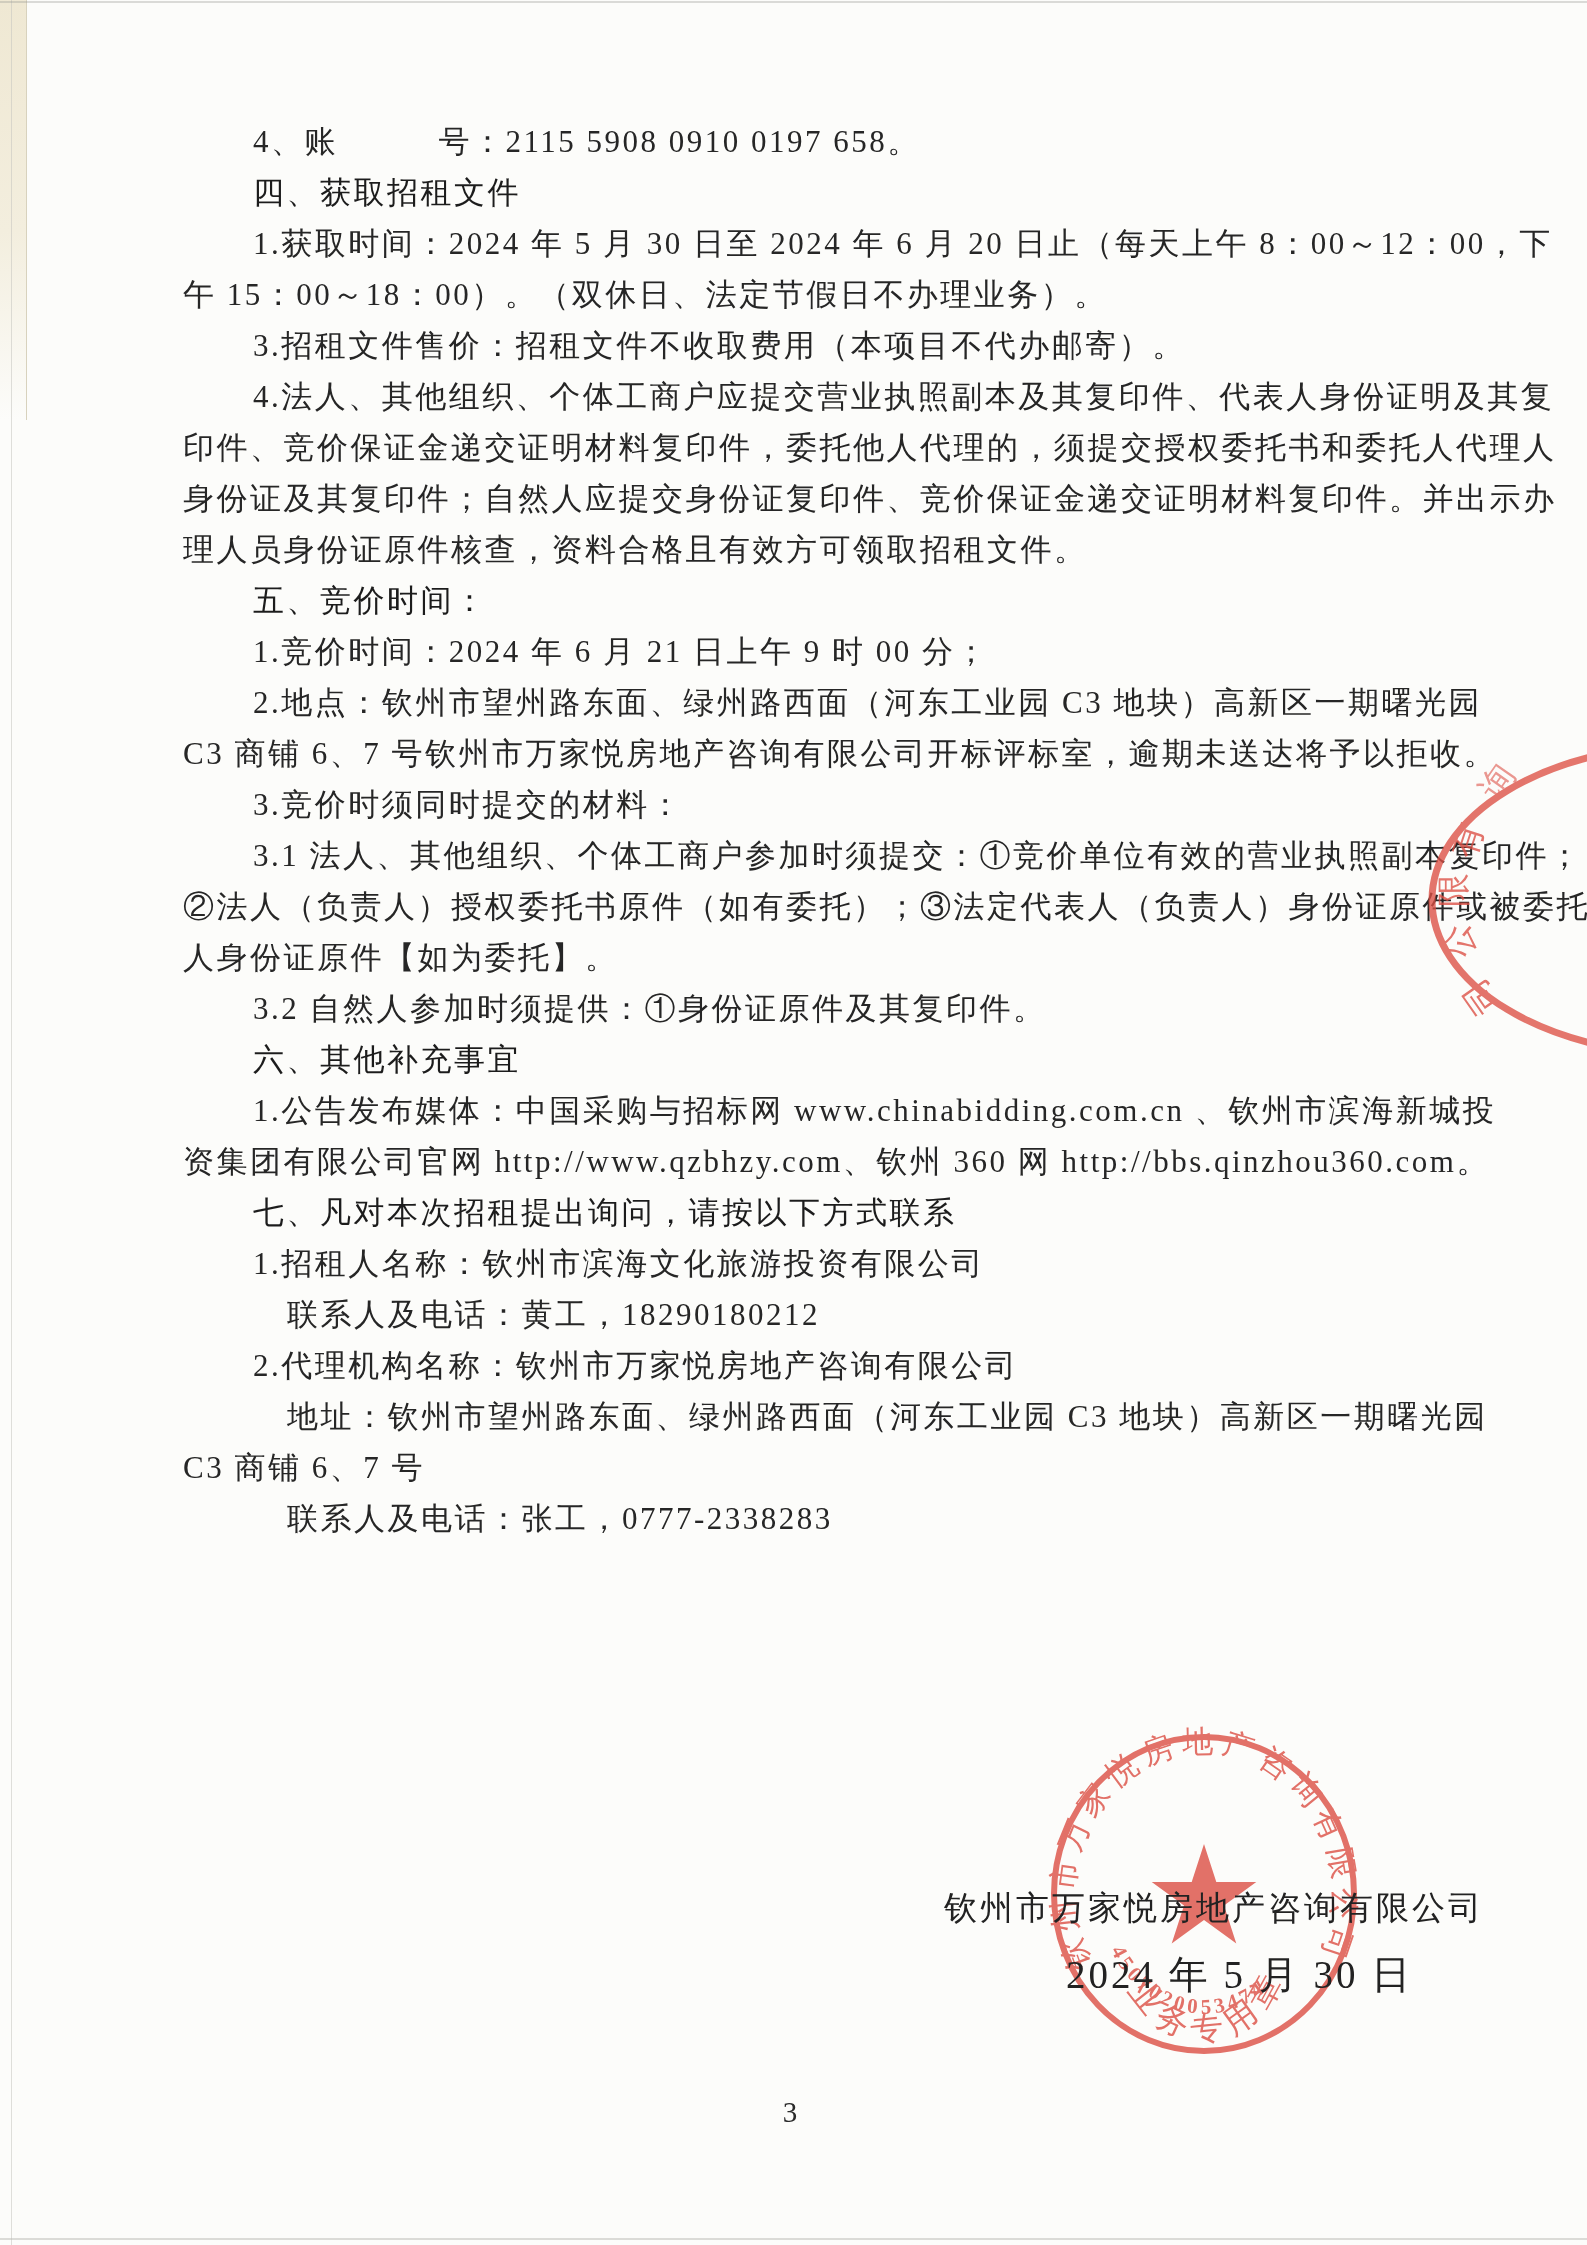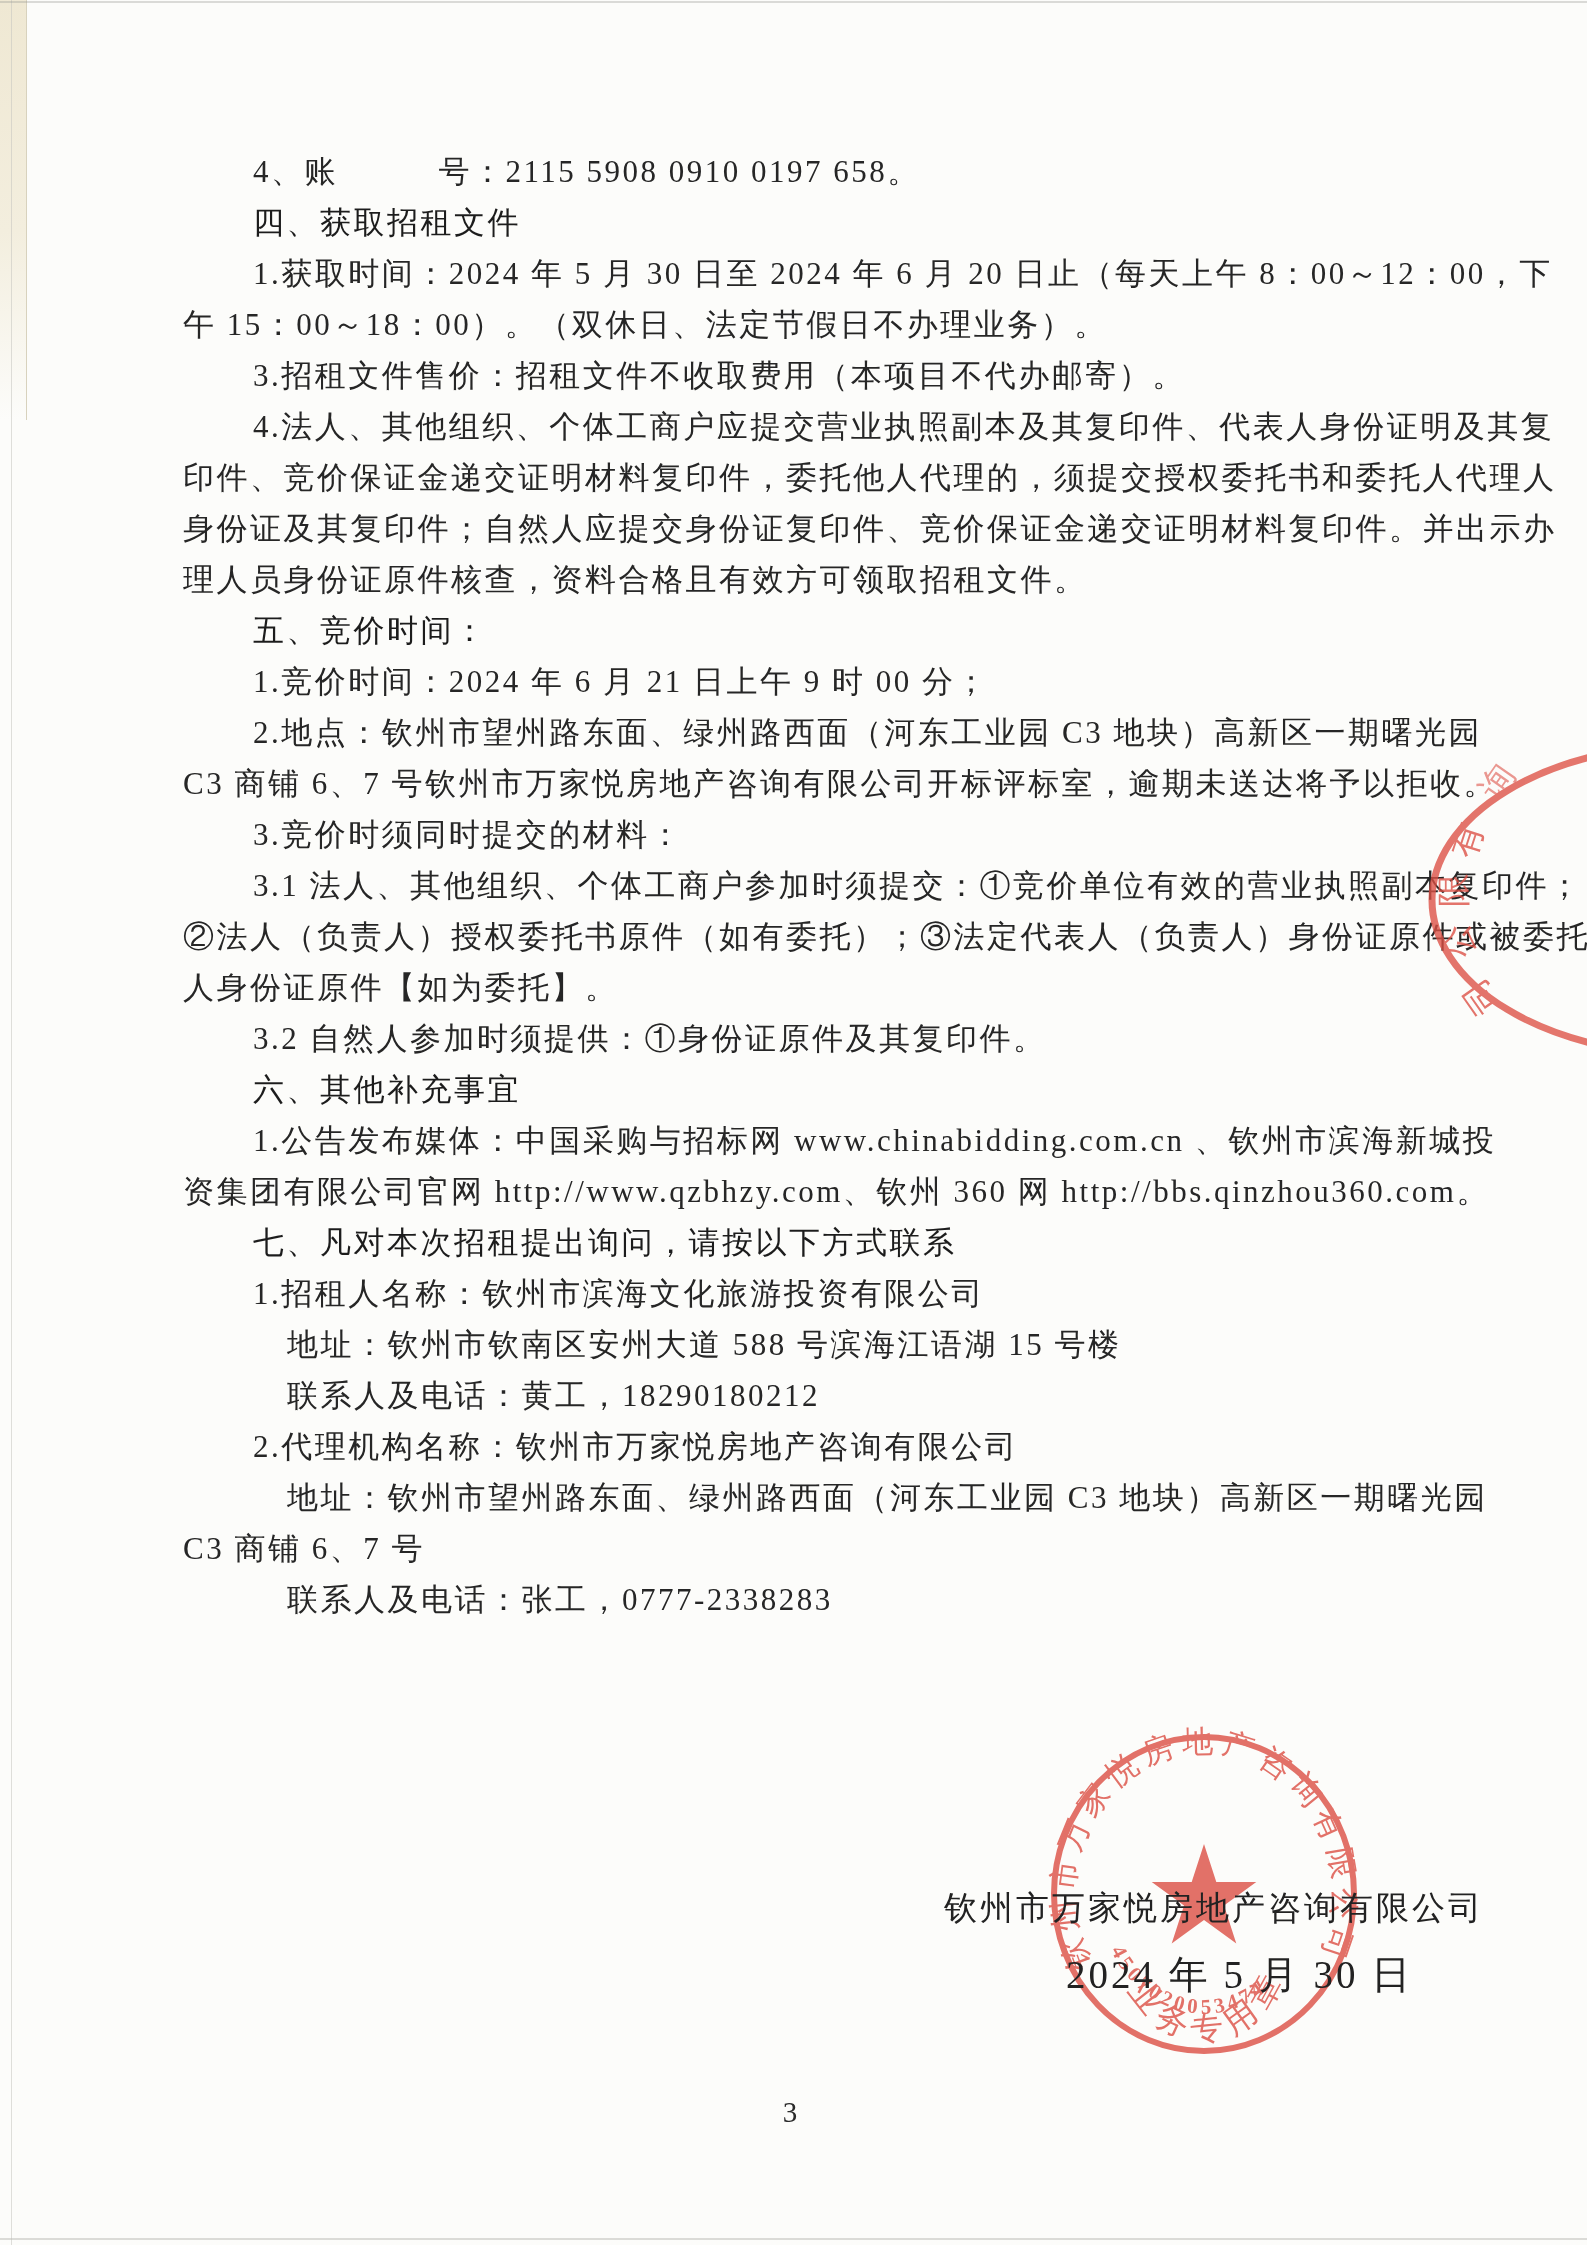--- a/index.html
+++ b/index.html
@@ -17,21 +17,21 @@
     position:absolute;left:0;top:0;width:26px;height:420px;
     background:linear-gradient(180deg,#efe8d3 0%,#f3eede 55%,rgba(243,238,222,0) 100%);
     border-right:1px solid #d8d2bd;
   }
   .edge-line-left{position:absolute;left:11px;top:0;width:1px;height:2245px;background:#c4c4c0;opacity:.55;}
   .edge-line-top{position:absolute;left:0;top:1px;width:1587px;height:2px;background:#9a9a96;opacity:.35;}
   .edge-line-bottom{position:absolute;left:0;top:2238px;width:1587px;height:2px;background:#b9b9b4;opacity:.5;}
 
   
   .text-block{
-    position:absolute;left:183px;top:146px;width:1295px;
+    position:absolute;left:183px;top:116px;width:1295px;
   }
   .doc-line{
     height:51px;line-height:51px;
     font-size:31px;letter-spacing:2.5px;
     white-space:nowrap;
   }
   .doc-line.bold{font-weight:400;color:#1c1c1c;}
   .indent-0{padding-left:0;}
   .indent-1{padding-left:70px;}
   .indent-2{padding-left:104px;}
@@ -84,21 +84,20 @@
       <div class="doc-line indent-1">3.竞价时须同时提交的材料：</div>
       <div class="doc-line indent-1">3.1 法人、其他组织、个体工商户参加时须提交：①竞价单位有效的营业执照副本复印件；</div>
       <div class="doc-line indent-0">②法人（负责人）授权委托书原件（如有委托）；③法定代表人（负责人）身份证原件或被委托</div>
       <div class="doc-line indent-0">人身份证原件【如为委托】。</div>
       <div class="doc-line indent-1">3.2 自然人参加时须提供：①身份证原件及其复印件。</div>
       <div class="doc-line indent-1 bold">六、其他补充事宜</div>
       <div class="doc-line indent-1">1.公告发布媒体：中国采购与招标网 www.chinabidding.com.cn 、钦州市滨海新城投</div>
       <div class="doc-line indent-0">资集团有限公司官网 http://www.qzbhzy.com、钦州 360 网 http://bbs.qinzhou360.com。</div>
       <div class="doc-line indent-1 bold">七、凡对本次招租提出询问，请按以下方式联系</div>
       <div class="doc-line indent-1">1.招租人名称：钦州市滨海文化旅游投资有限公司</div>
-      <div class="doc-line indent-2">地址：钦州市钦南区安州大道 588 号滨海江语湖 15 号楼</div>
       <div class="doc-line indent-2">联系人及电话：黄工，18290180212</div>
       <div class="doc-line indent-1">2.代理机构名称：钦州市万家悦房地产咨询有限公司</div>
       <div class="doc-line indent-2">地址：钦州市望州路东面、绿州路西面（河东工业园 C3 地块）高新区一期曙光园</div>
       <div class="doc-line indent-0">C3 商铺 6、7 号</div>
       <div class="doc-line indent-2">联系人及电话：张工，0777-2338283</div>
     </div>
 
   <svg class="stamp-edge" viewBox="0 0 160 312" aria-hidden="true">
     <g opacity="0.78">
       <ellipse cx="263" cy="158" rx="258" ry="155" fill="none" stroke="#dc4f44" stroke-width="7"></ellipse>

